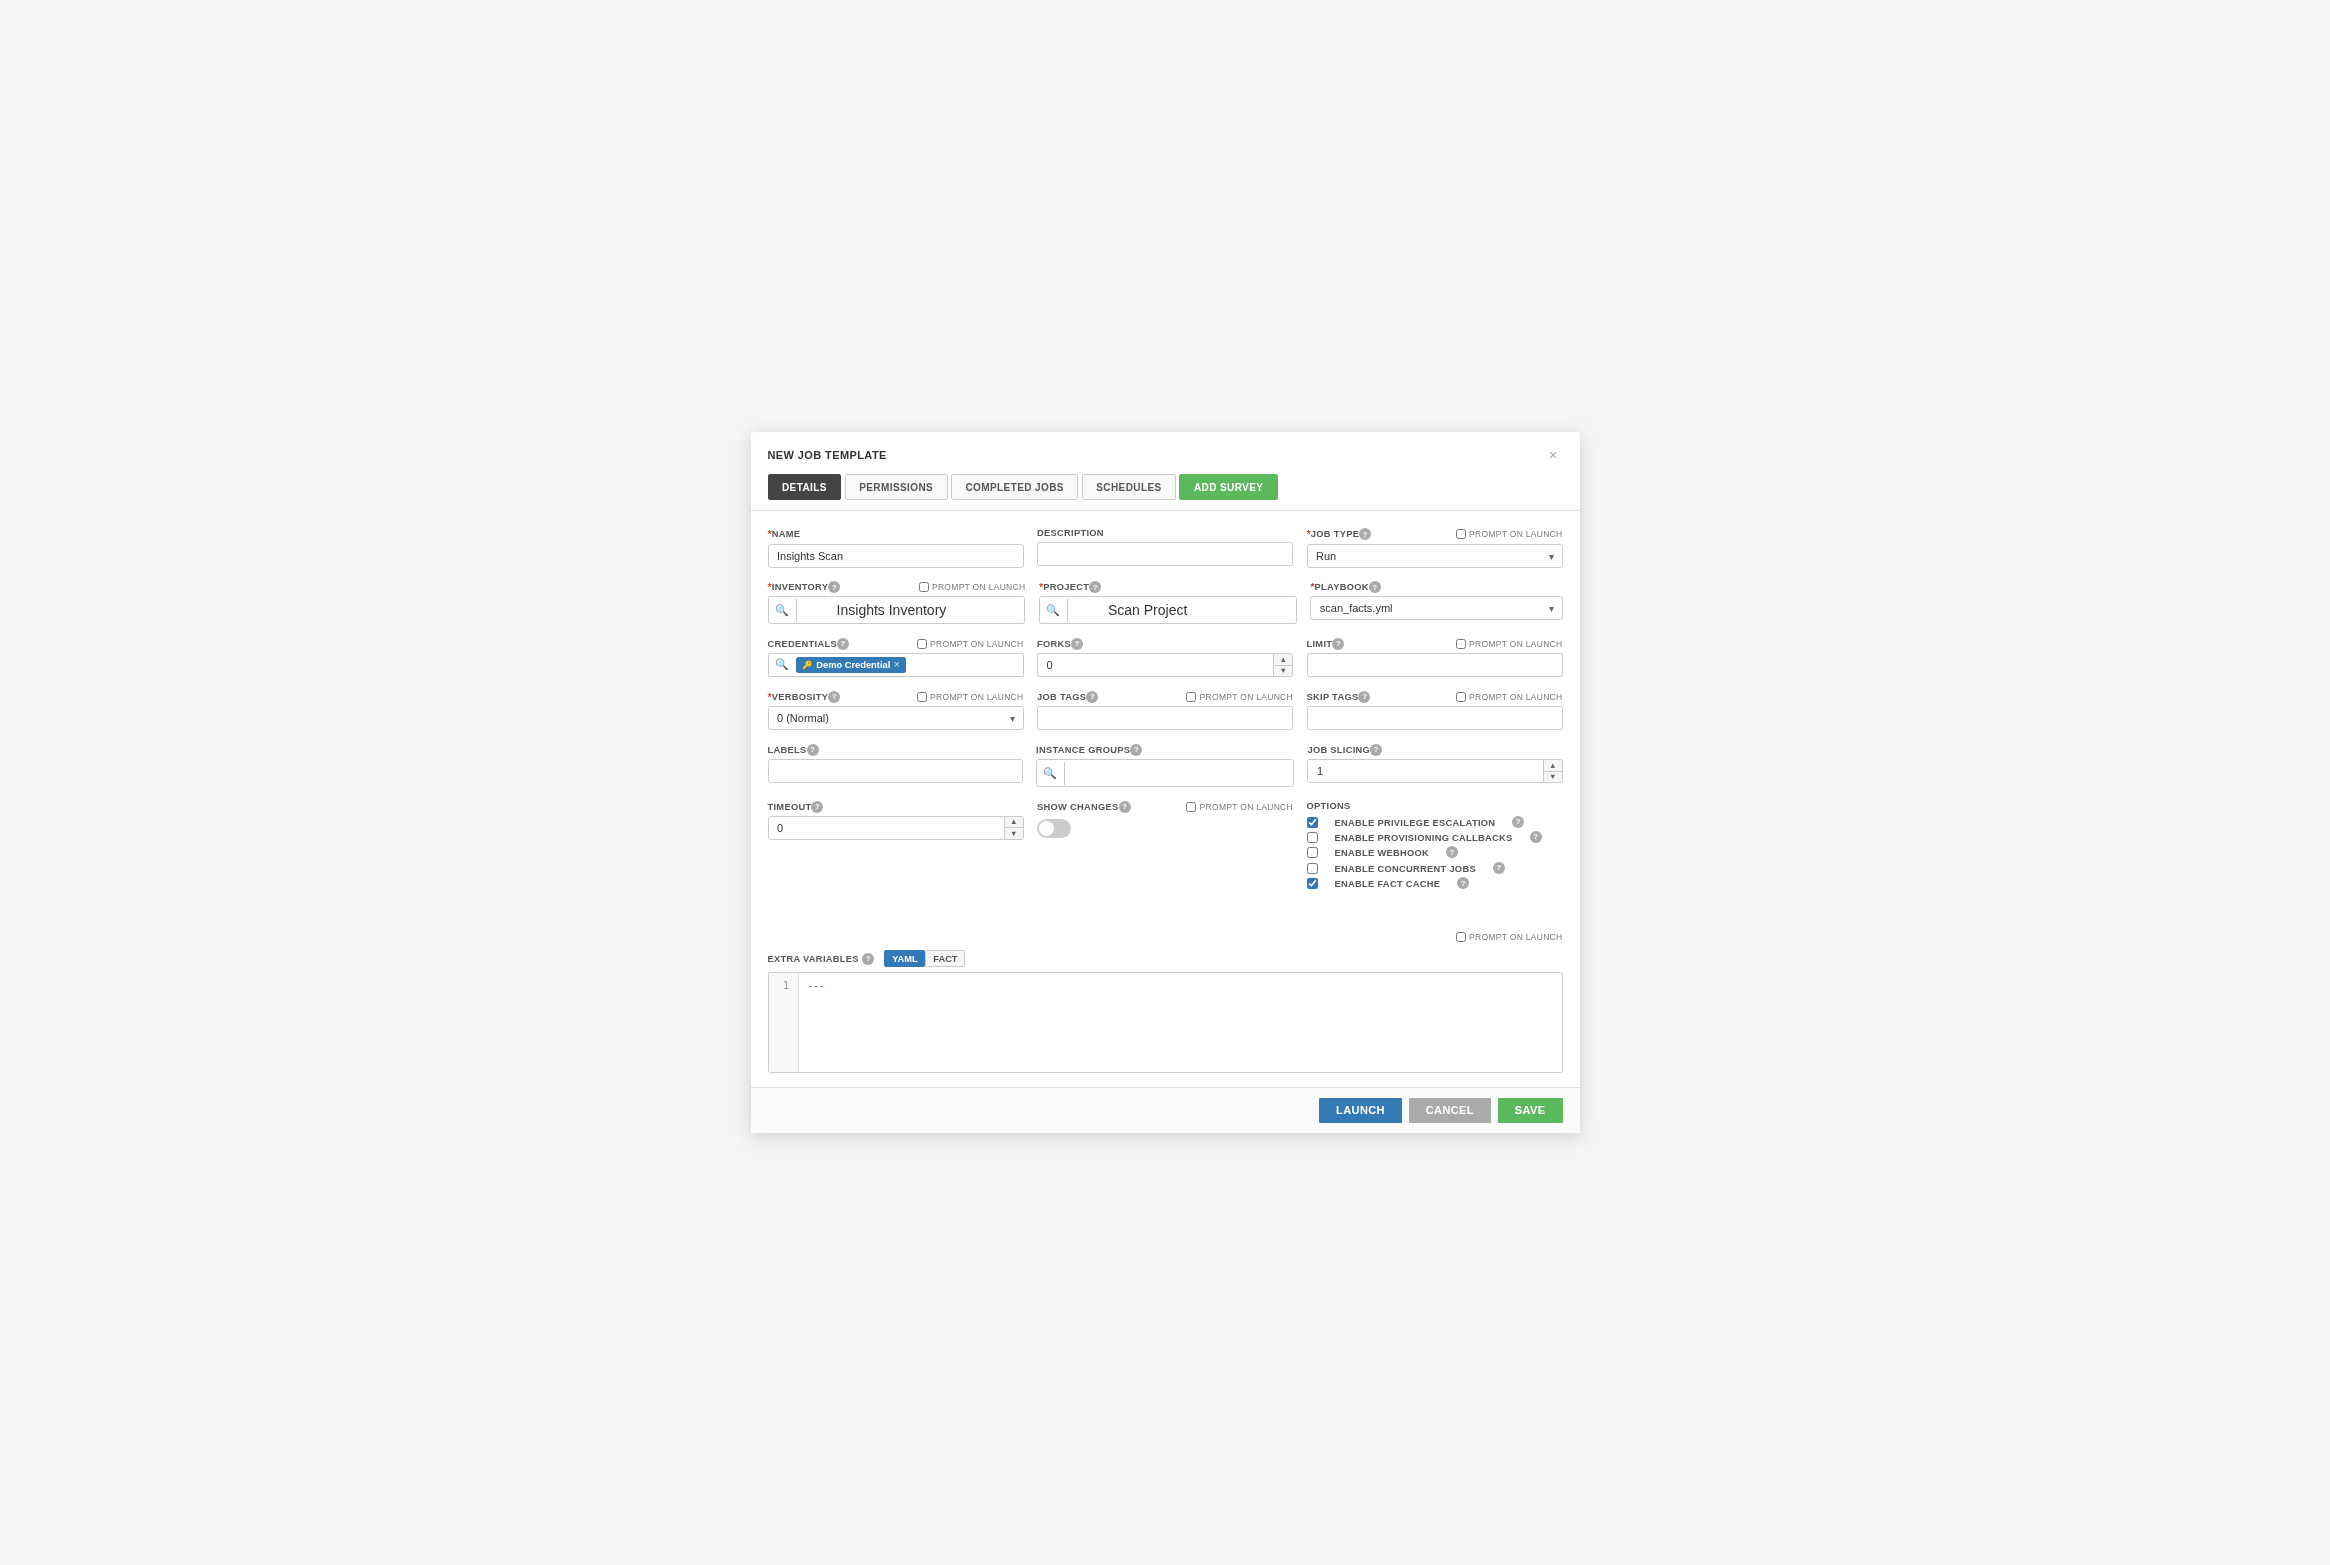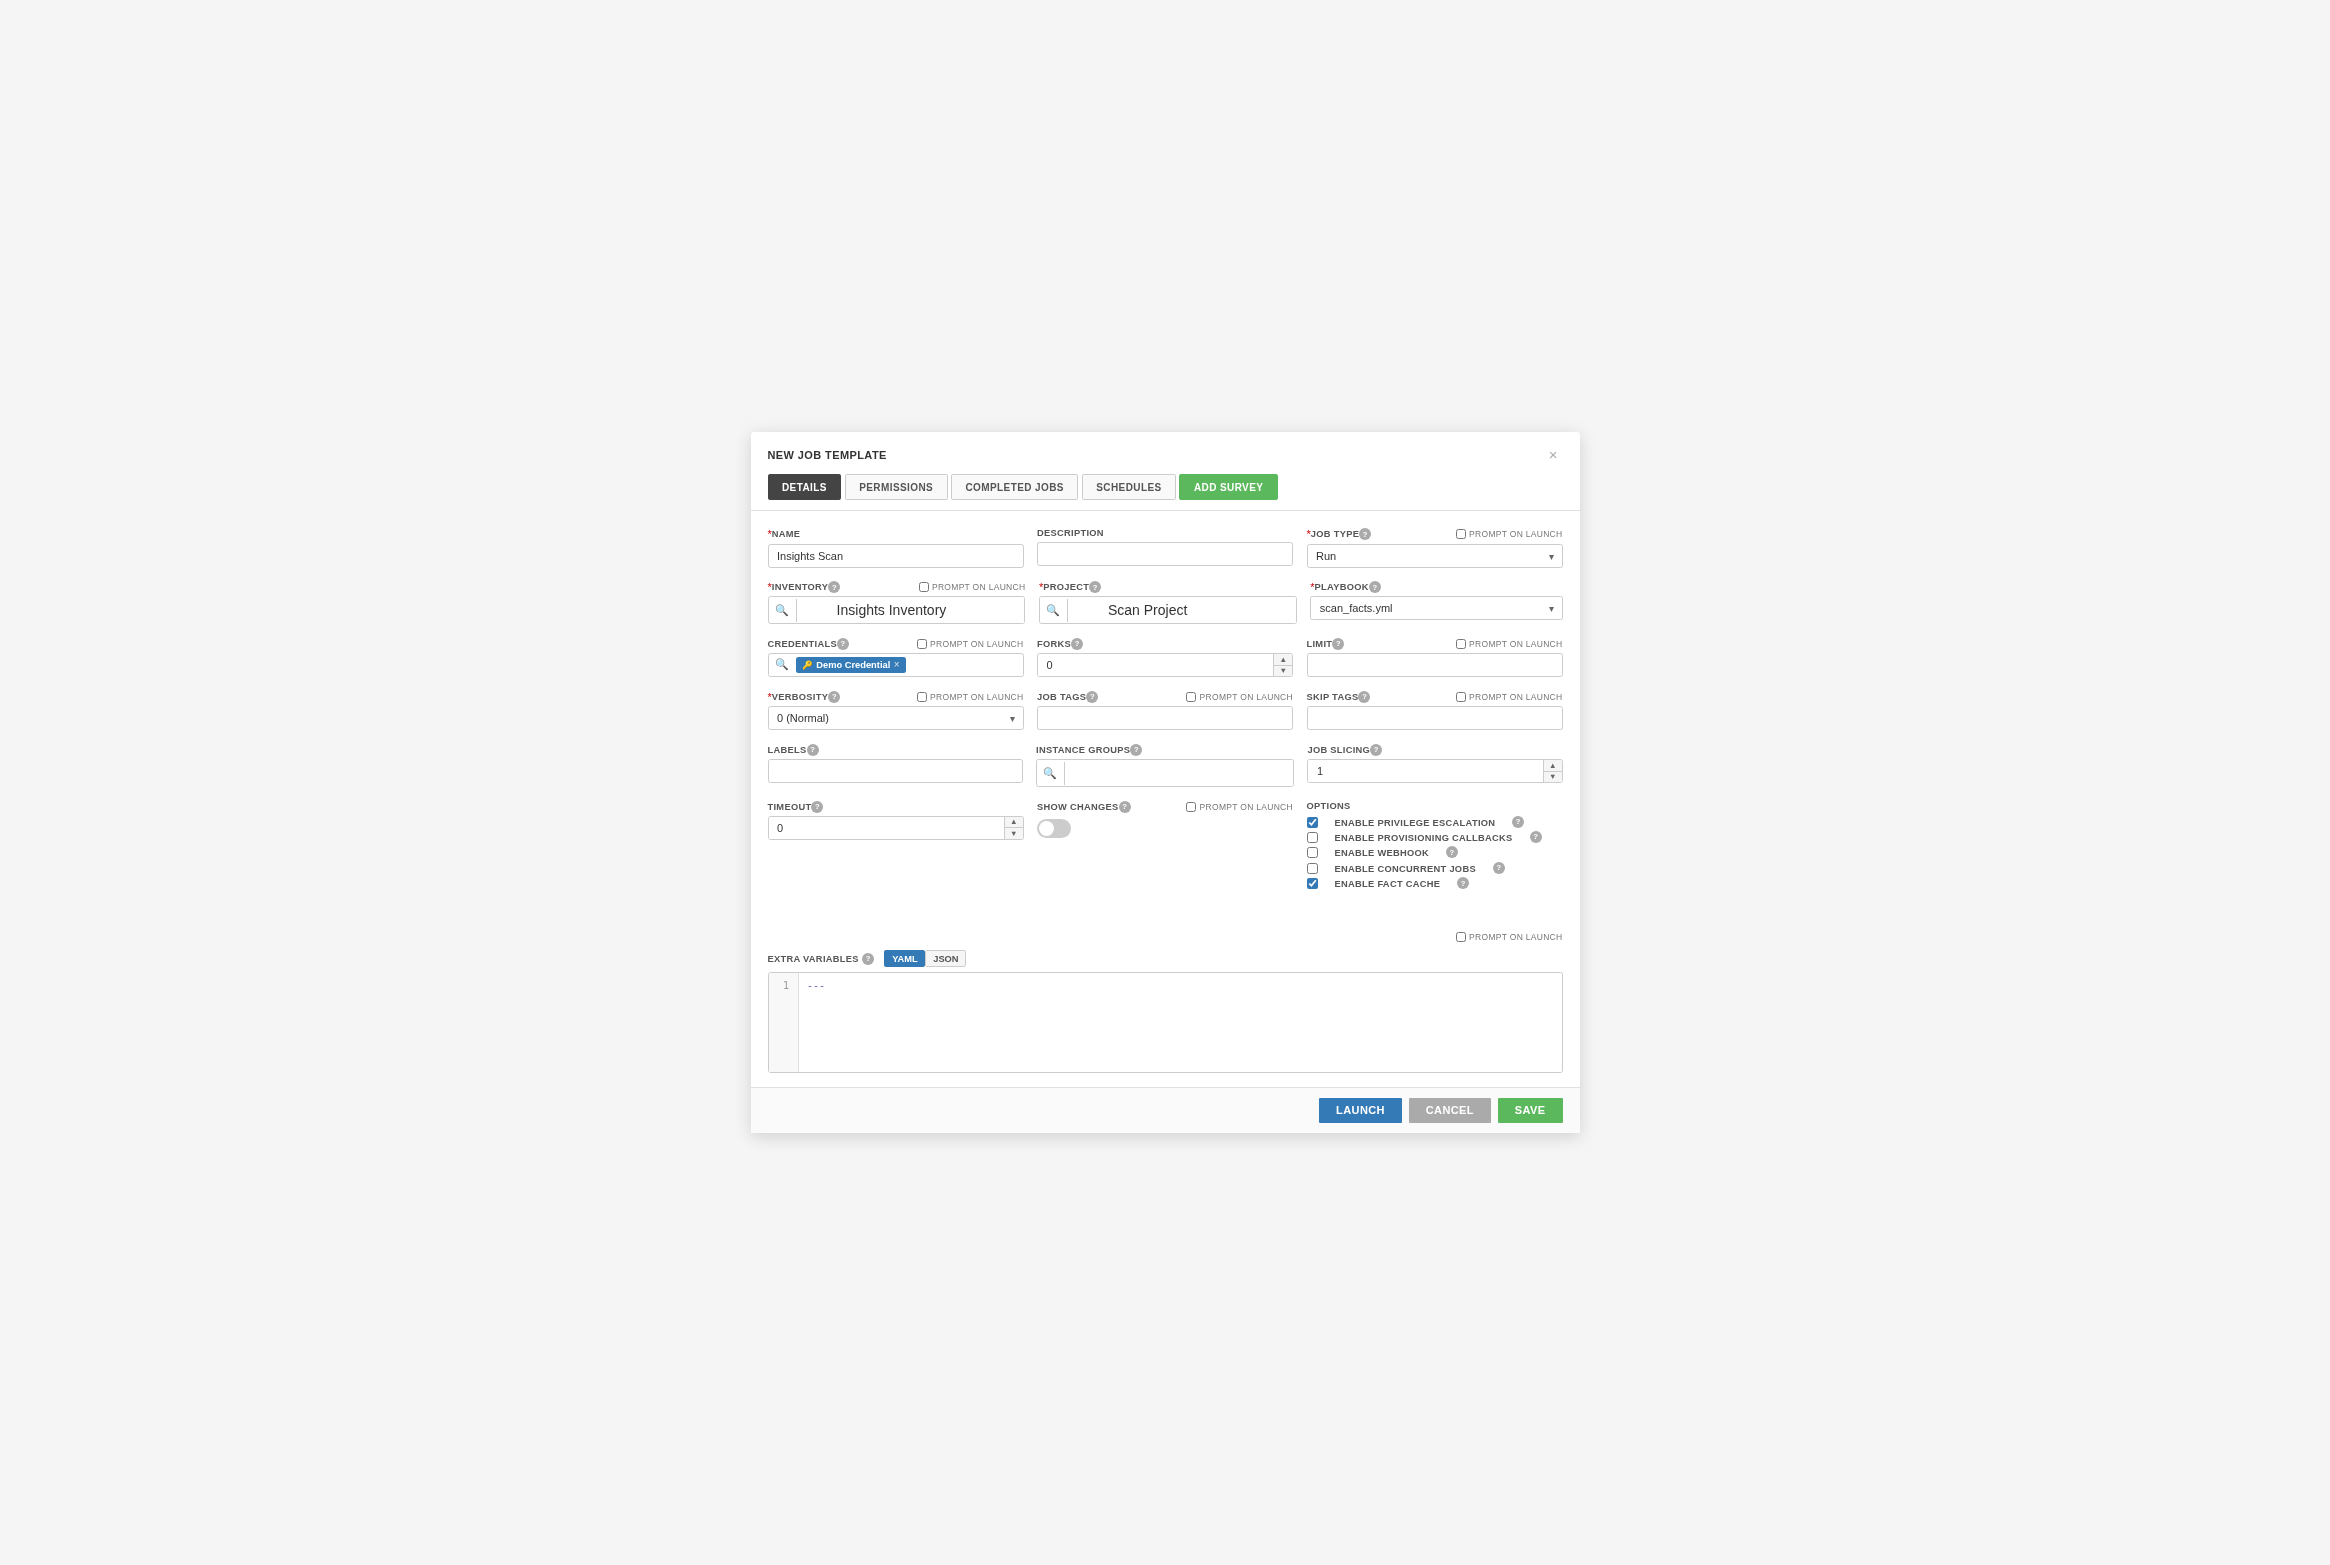--- a/index.html
+++ b/index.html
@@ -707,21 +707,21 @@
         </div>
       </div>
     </div>
 
     <div class="extra-vars-section">
       <div class="extra-vars-label-row">
         <span class="extra-vars-label">
           <span>EXTRA VARIABLES</span>
           <span class="help-icon">?</span>
           <span style="margin-left:6.8px;">
-            <button class="format-btn active">YAML</button><button class="format-btn">JSON</button>
+            <button class="format-btn active">YAML</button><button class="format-btn">FACT</button>
           </span>
         </span>
         <span class="prompt-label">
           <input type="checkbox" style="">
           <span>PROMPT ON LAUNCH</span>
         </span>
       </div>
       <div class="code-editor">
         <div class="line-numbers">
           <span>1</span>

